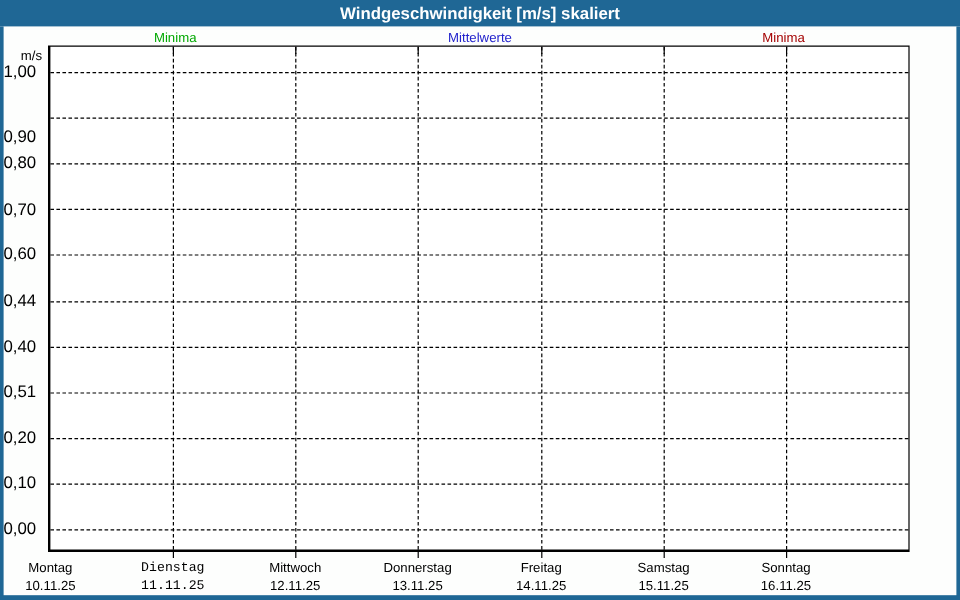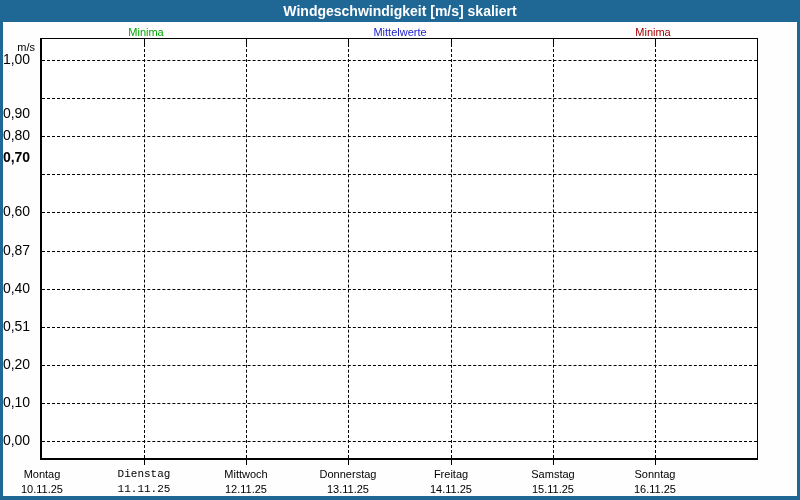--- a/index.html
+++ b/index.html
@@ -83,23 +83,23 @@
       <div class="tickbot" style="left: 511px;"></div>
       <div class="vgrid" style="left: 613px;"></div>
       <div class="ticktop" style="left: 613px;"></div>
       <div class="tickbot" style="left: 613px;"></div>
     </div>
 
   <div class="y-labels">
       <div class="ylab" style="top: 53px;">1,00</div>
       <div class="ylab" style="top: 91px; margin-top: 16px;">0,90</div>
       <div class="ylab" style="top: 129px;">0,80</div>
-      <div class="ylab" style="top: 151px; font-weight: bold;">0,70</div>
+      <div class="ylab" style="top: 168px;">0,70</div>
       <div class="ylab" style="top: 205px;">0,60</div>
-      <div class="ylab" style="top: 244px;">0,87</div>
+      <div class="ylab" style="top: 244px;">0,44</div>
       <div class="ylab" style="top: 282px;">0,40</div>
       <div class="ylab" style="top: 320px;">0,51</div>
       <div class="ylab" style="top: 358px;">0,20</div>
       <div class="ylab" style="top: 396px;">0,10</div>
       <div class="ylab" style="top: 434px;">0,00</div>
     </div>
   <div class="x-labels">
       <div class="xcat" style="left: -10px;">
         <div class="xday">Montag</div>
         <div class="xdate">10.11.25</div>

